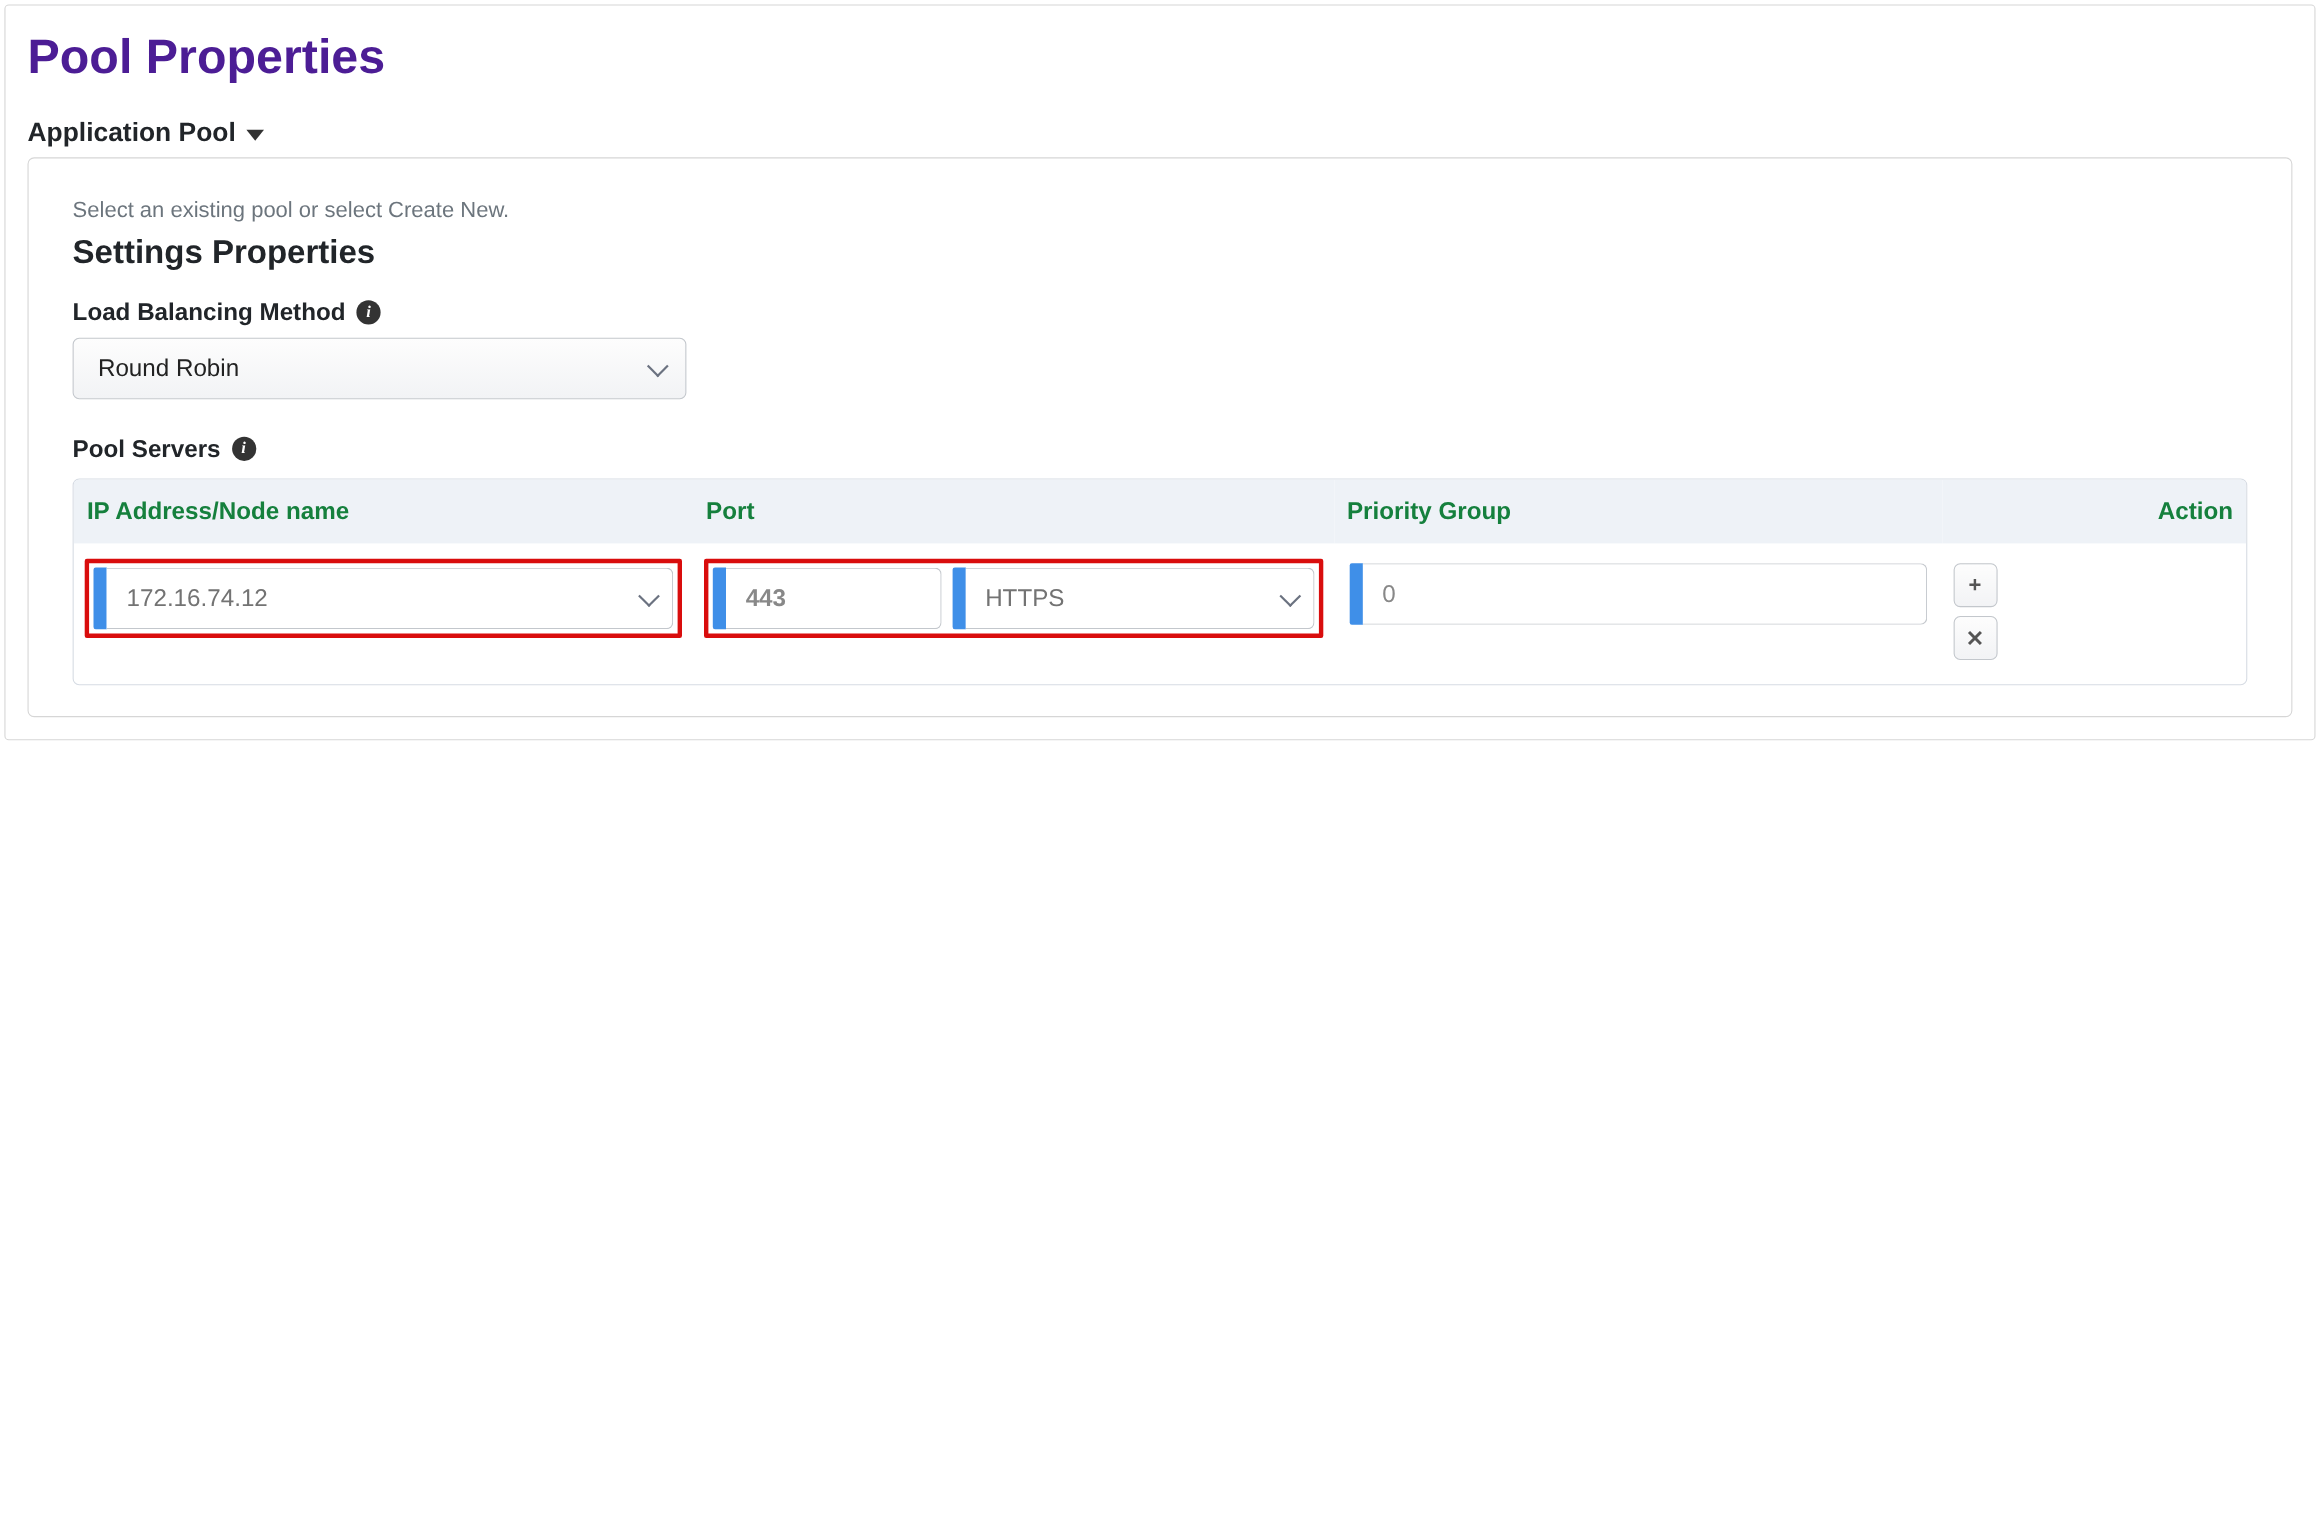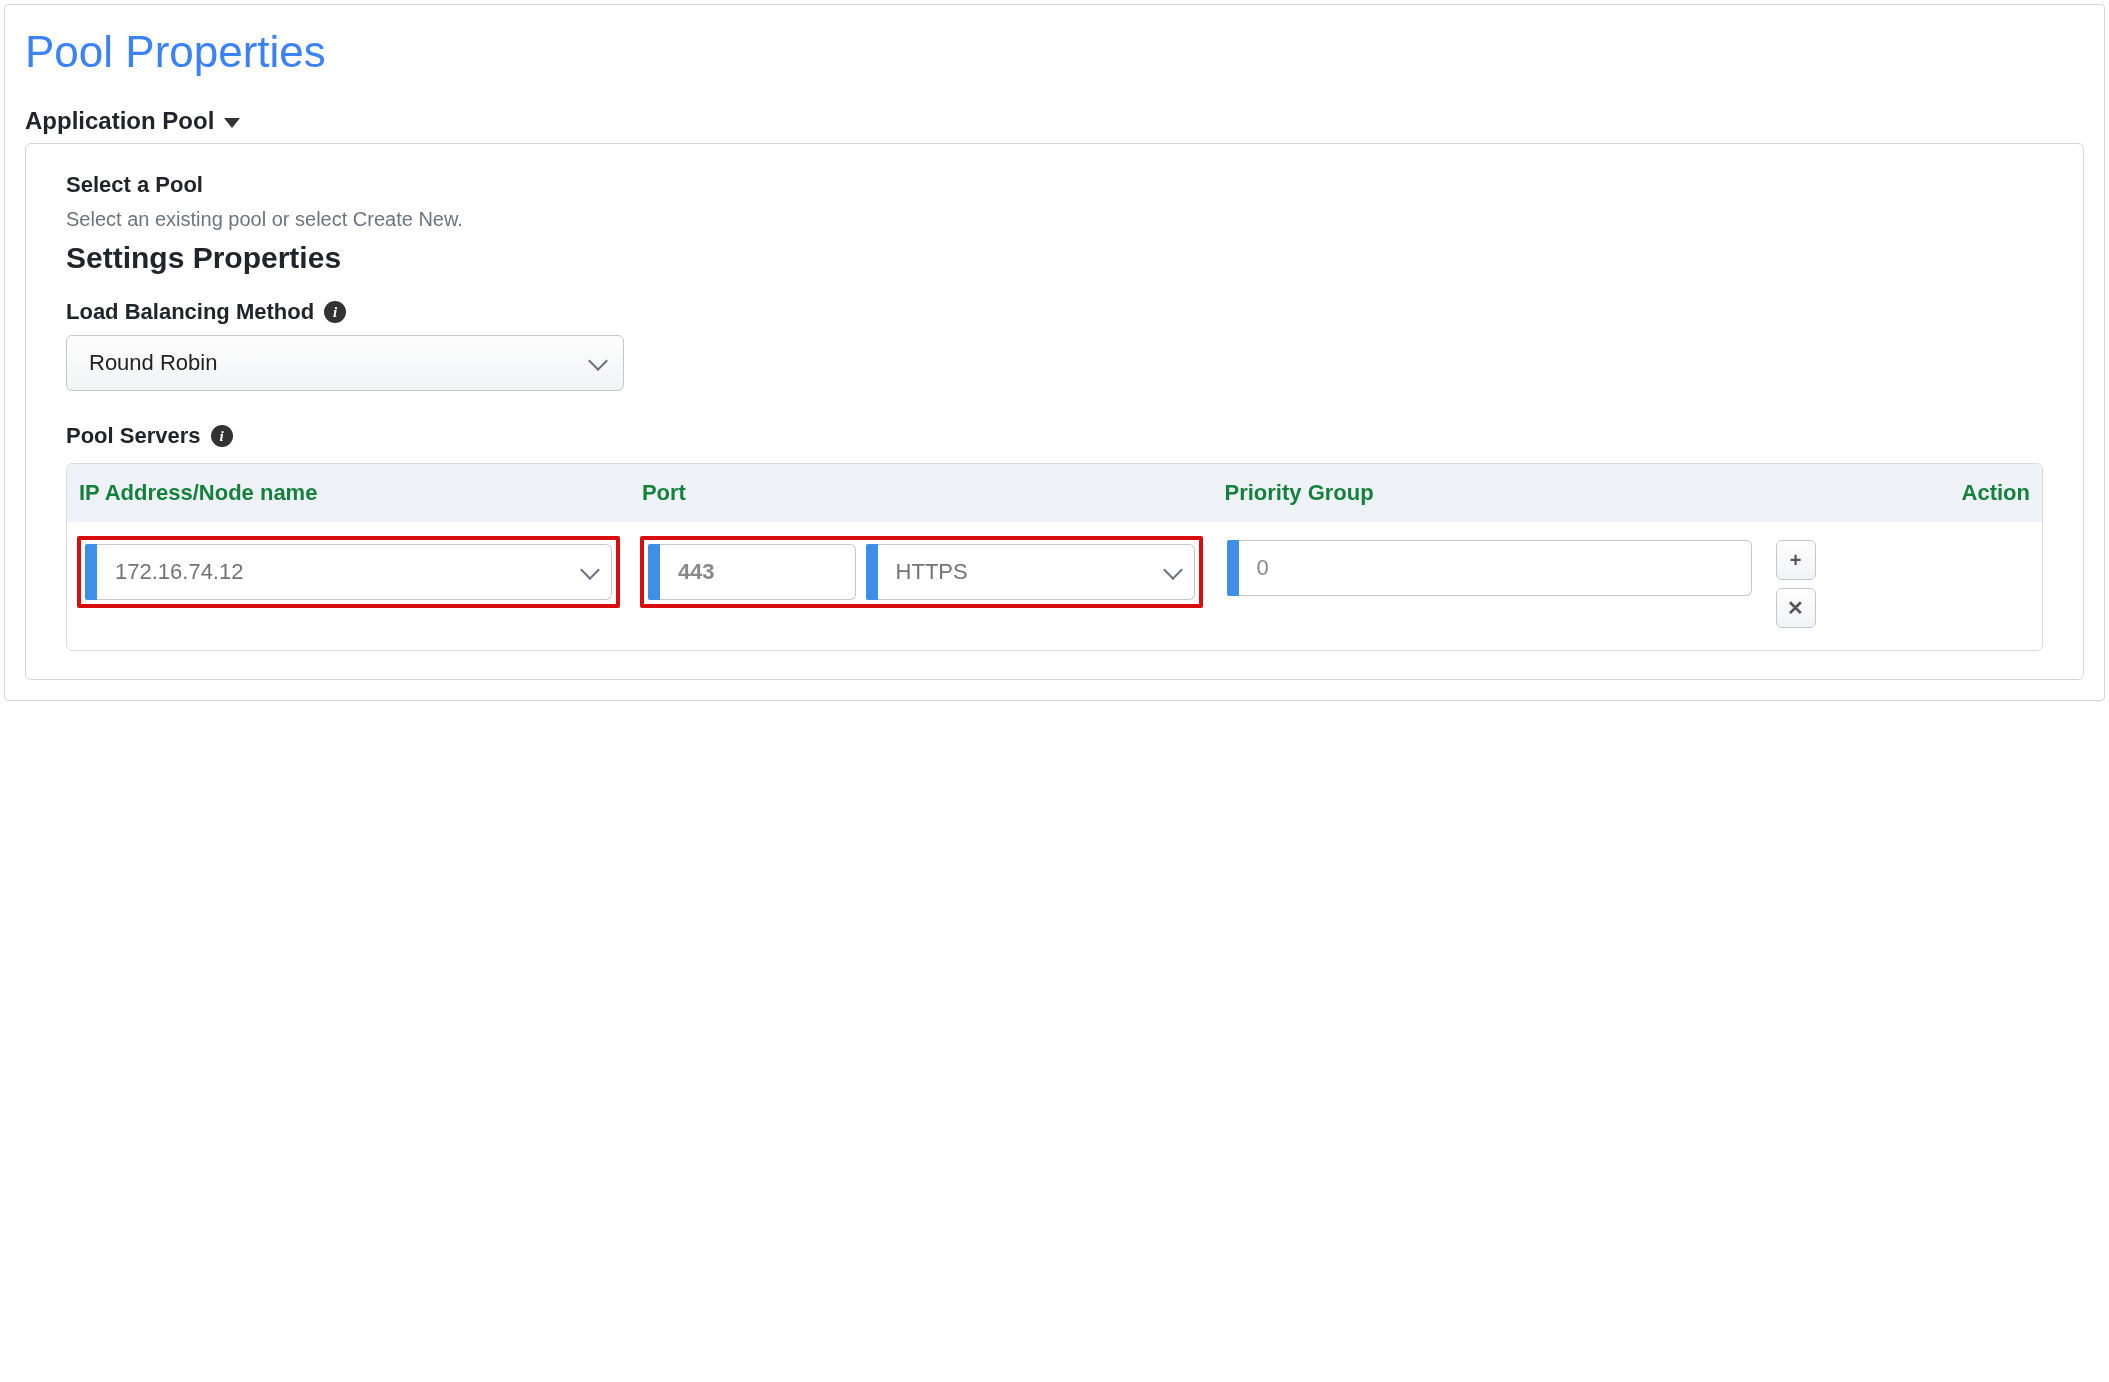--- a/index.html
+++ b/index.html
@@ -10,23 +10,23 @@
     padding: 4px;
   }
   .outer {
     border: 1px solid #d6d6d6;
     border-radius: 4px;
     padding: 10px 20px 20px 20px;
     width: 100%;
   }
   h1.page-title {
     font-size: 44px;
-    font-weight: 400;
+    font-weight: 700;
     margin: 12px 0 30px 0;
-    color: #3b82f6;
+    color: #4c1d95;
   }
   .adv-row {
     display: flex;
     align-items: center;
     gap: 24px;
     margin-bottom: 40px;
   }
   .adv-label {
     font-size: 22px;
     font-weight: 700;
@@ -215,21 +215,20 @@
   <h1 class="page-title">Pool Properties</h1>
 
 
   <div class="section-header">
     <span>Application Pool</span>
     <span class="caret-down"></span>
   </div>
 
   <div class="panel">
 
-    <div class="field-label">Select a Pool</div>
     <div class="help-text">Select an existing pool or select Create New.</div>
 
     <h2 class="sub-title">Settings Properties</h2>
 
     <div class="field-label">
       <span>Load Balancing Method</span>
       <span class="info-icon">i</span>
     </div>
     <div class="select-box">
       <span>Round Robin</span>

